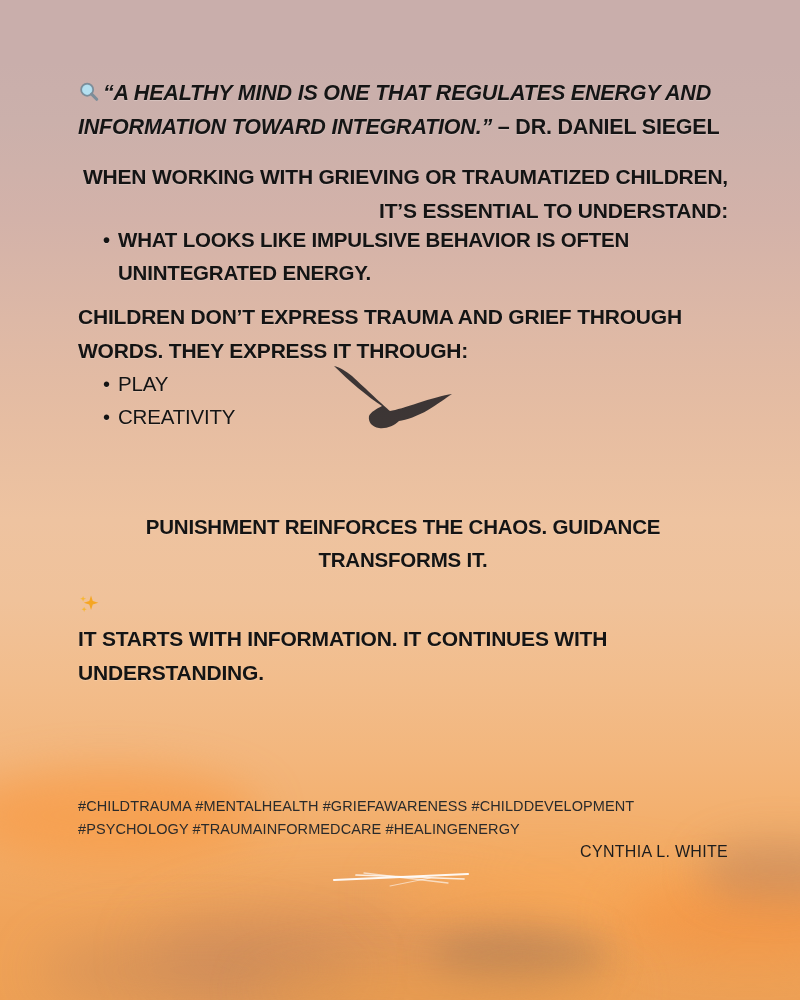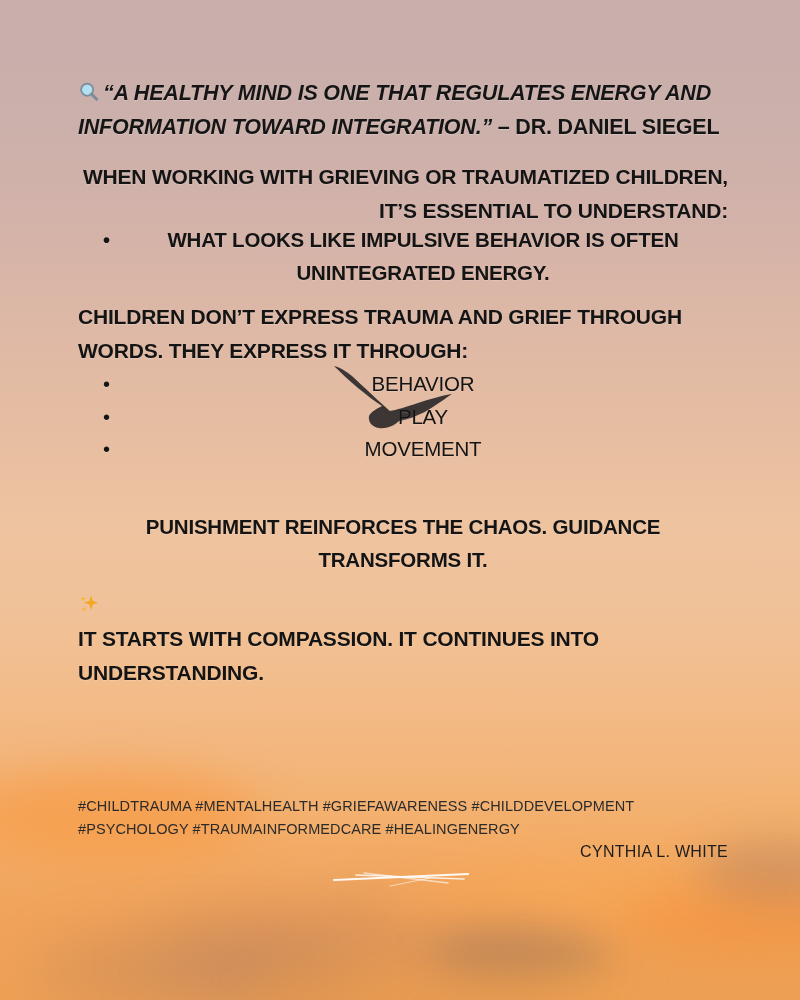--- a/index.html
+++ b/index.html
@@ -143,21 +143,20 @@
     list-style: none;
     color: #141414;
   }
   ul.bullets li {
     position: relative;
     padding-left: 40px;
     font-size: 20.5px;
     line-height: 32.5px;
     letter-spacing: -0.2px;
     text-shadow: 0 1px 1px rgba(255,255,255,0.18);
-    text-align: center;
   }
   ul.bullets li::before {
     content: "\2022";
     position: absolute;
     left: 25px;
     top: 0;
     font-size: 20px;
     line-height: 32.5px;
   }
   ul.b-first { top: 224px; }
@@ -246,33 +245,32 @@
 
     <div class="para p-intro">WHEN WORKING WITH GRIEVING OR TRAUMATIZED CHILDREN, IT’S ESSENTIAL TO UNDERSTAND:</div>
 
     <ul class="bullets b-first">
       <li>WHAT LOOKS LIKE IMPULSIVE BEHAVIOR IS OFTEN UNINTEGRATED ENERGY.</li>
     </ul>
 
     <div class="para p-second">CHILDREN DON’T EXPRESS TRAUMA AND GRIEF THROUGH WORDS. THEY EXPRESS IT THROUGH:</div>
 
     <ul class="bullets b-second">
-      <li>BEHAVIOR</li>
       <li>PLAY</li>
-      <li>MOVEMENT</li>
+      <li>CREATIVITY</li>
     </ul>
 
     <div class="centered">PUNISHMENT REINFORCES THE CHAOS. GUIDANCE TRANSFORMS IT.</div>
 
     <div class="para p-closing">
       <svg class="emoji-spark" viewBox="0 0 24 24">
         <path d="M13.6 2.6 L15.4 8.4 L21.2 10.2 L15.4 12.0 L13.6 17.8 L11.8 12.0 L6.0 10.2 L11.8 8.4 Z" fill="#f5a623"></path>
         <path d="M5.3 3.0 L6.1 5.3 L8.4 6.1 L6.1 6.9 L5.3 9.2 L4.5 6.9 L2.2 6.1 L4.5 5.3 Z" fill="#f7b733"></path>
         <path d="M6.4 14.3 L7.1 16.3 L9.1 17.0 L7.1 17.7 L6.4 19.7 L5.7 17.7 L3.7 17.0 L5.7 16.3 Z" fill="#f7b733"></path>
-      </svg><br><span>IT STARTS WITH COMPASSION. IT CONTINUES INTO UNDERSTANDING.</span>
+      </svg><br><span>IT STARTS WITH INFORMATION. IT CONTINUES WITH UNDERSTANDING.</span>
     </div>
 
     <div class="hashtags">#CHILDTRAUMA #MENTALHEALTH #GRIEFAWARENESS #CHILDDEVELOPMENT #PSYCHOLOGY #TRAUMAINFORMEDCARE #HEALINGENERGY</div>
 
     <div class="attribution">CYNTHIA L. WHITE</div>
 
   </div>
 </div>
 
 </body></html>

